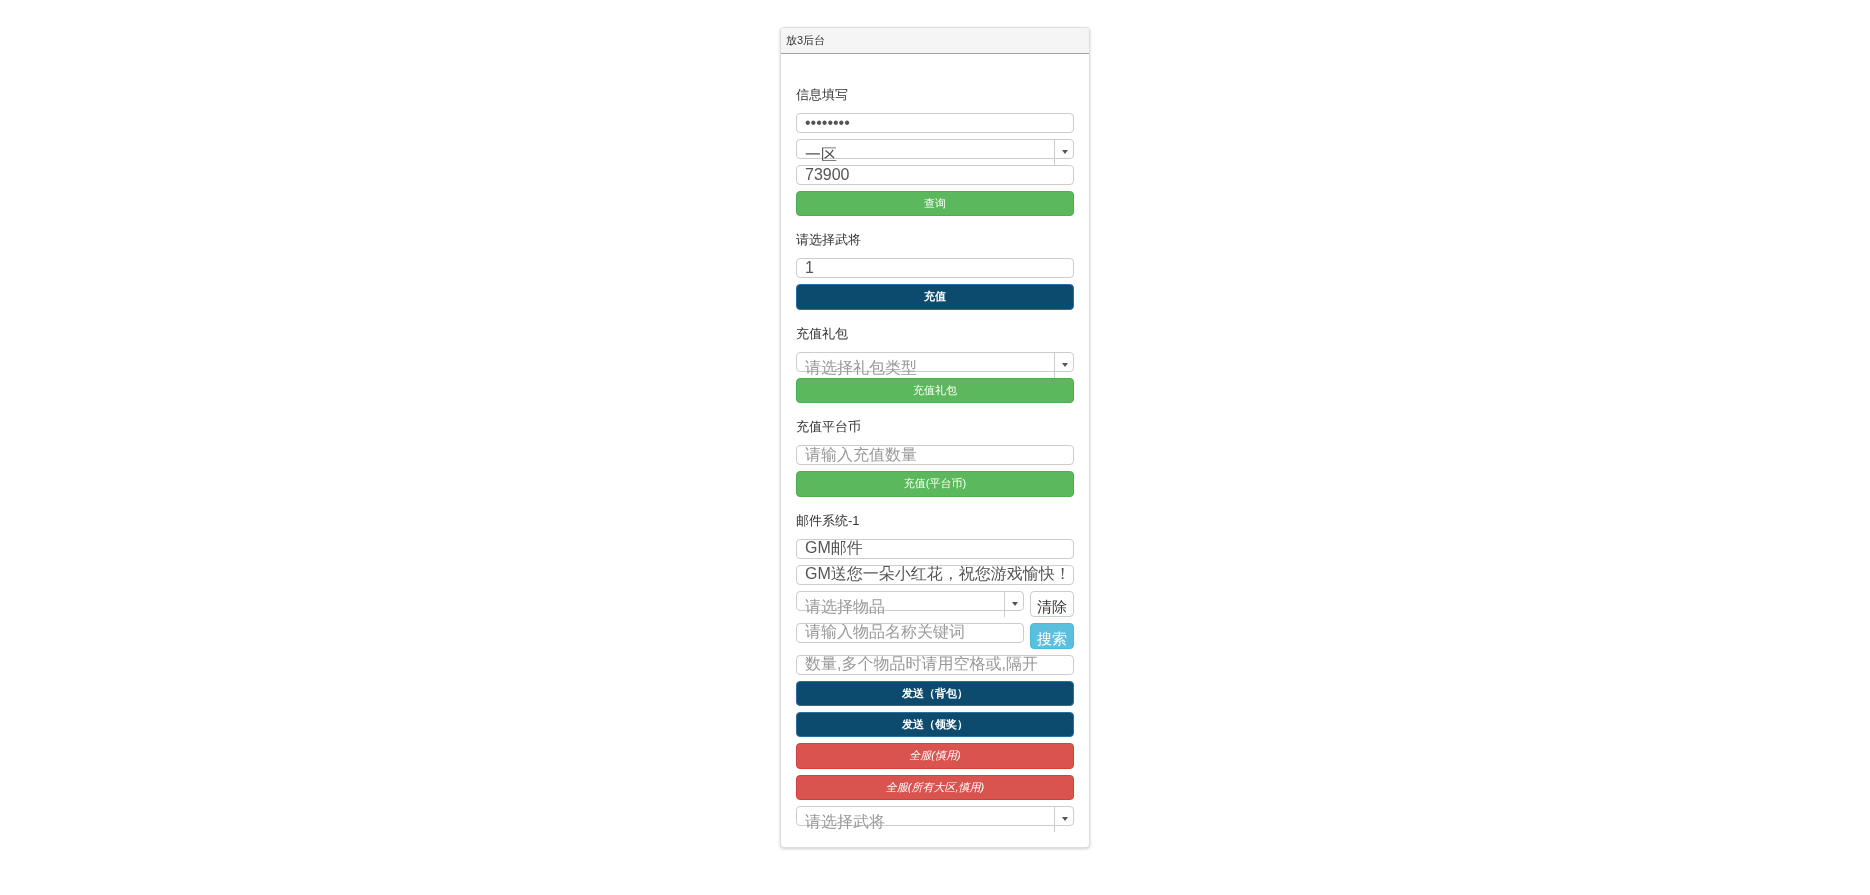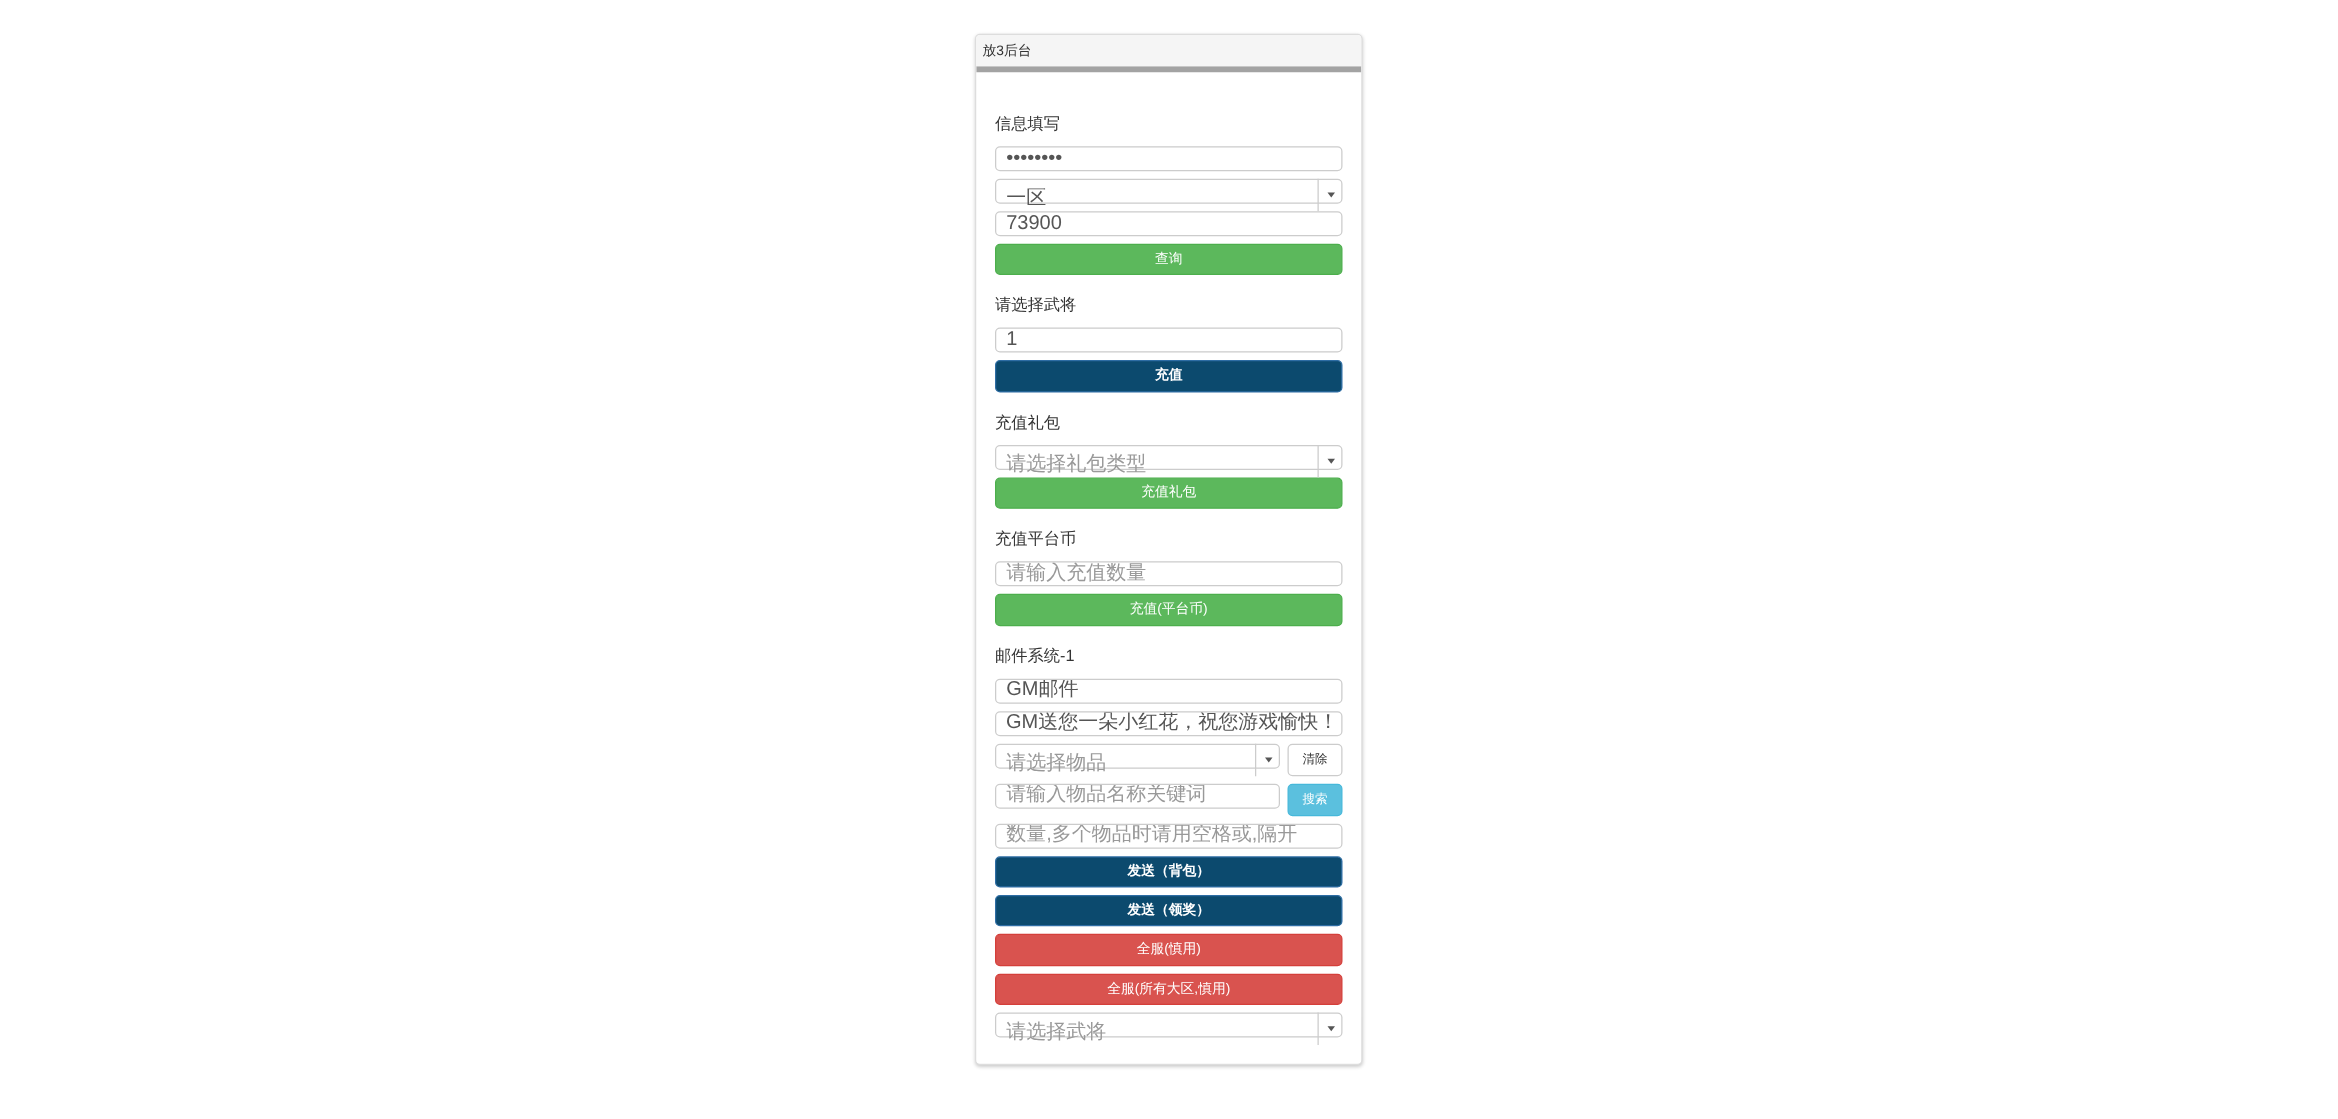--- a/index.html
+++ b/index.html
@@ -17,21 +17,21 @@
     .panel {
       width: 310px;
       margin: 27px auto;
       border: 1px solid #ddd;
       border-radius: 4px;
       box-shadow: 0 1px 3px rgba(0,0,0,0.2);
       background: #fff;
     }
     .panel-heading {
       background-color: #f5f5f5;
-      border-bottom: 5px solid #a3a3a3;
+      border-bottom: 1px solid #a3a3a3;
       padding: 5px 5px;
       border-top-left-radius: 3px;
       border-top-right-radius: 3px;
       font-size: 11px;
       color: #333;
     }
     .panel-body {
       padding: 15px;
     }
     .section-title {
@@ -95,40 +95,40 @@
       text-align: center;
       border: 1px solid transparent;
       border-radius: 4px;
       color: #fff;
       cursor: pointer;
       margin-bottom: 6px;
     }
     .btn-success { background-color: #5cb85c; border-color: #4cae4c; text-align: center; }
     .btn-primary { background-color: #0c4a6e; border-color: #2e6da4; font-weight: bold; }
     .btn-info    { background-color: #5bc0de; border-color: #46b8da; }
-    .btn-danger  { background-color: #d9534f; border-color: #d43f3a; }
+    .btn-danger  { background-color: #d9534f; border-color: #d43f3a; font-style: italic; }
     .btn-default { background-color: #fff; border-color: #ccc; color: #333; }
     .row-flex {
       display: flex;
       gap: 6px;
       margin-bottom: 6px;
     }
     .row-flex .grow {
       flex: 1;
       margin-bottom: 0;
     }
     .row-flex .select-wrap {
       flex: 1;
       margin-bottom: 0;
     }
     .side-btn {
       width: 44px;
       height: 26px;
       padding: 4px 0;
-      font-size: 10px;
+      font-size: 15px;
       margin-bottom: 0;
       flex-shrink: 0;
     }
     .placeholder-style {
       color: #999;
     }
     ::-webkit-scrollbar {
       width: 16px;
     }
     ::-webkit-scrollbar-track {

